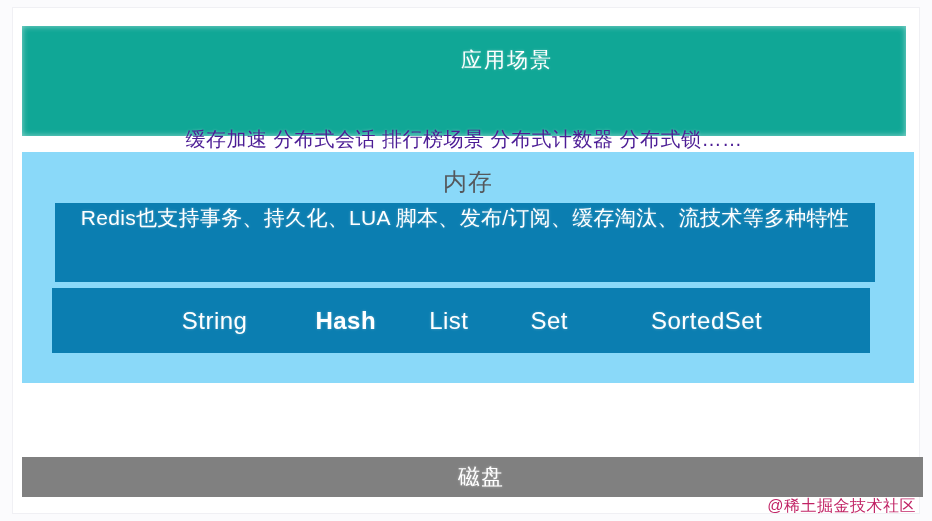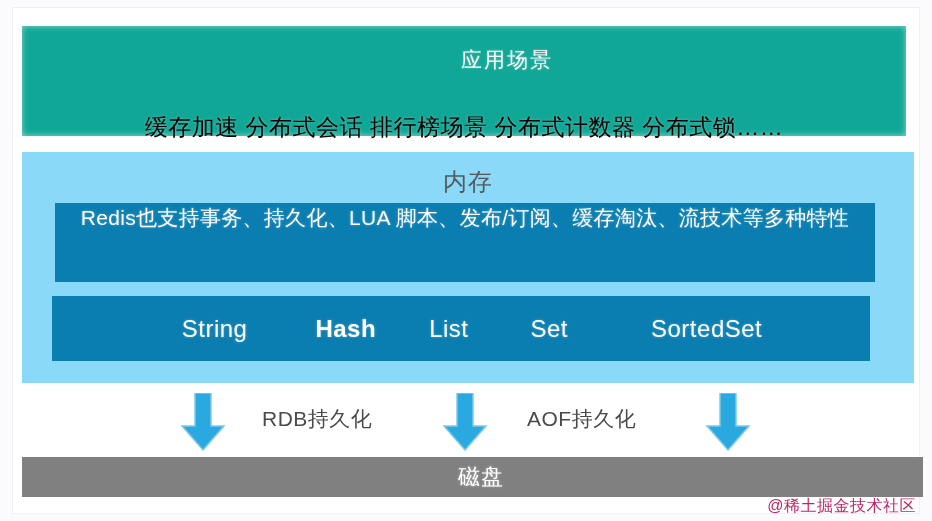--- a/index.html
+++ b/index.html
@@ -50,25 +50,25 @@
     text-align: center;
     color: #ffffff;
     font-size: 21px;
     letter-spacing: 2px;
     text-shadow: 0 0 3px rgba(255,255,255,0.35);
     padding-left: 43px;
   }
   .scenario-list {
     position: absolute;
     left: 0;
-    top: 86px;
-    width: 100%;
-    text-align: center;
-    color: #000000;
-    font-size: 23px;
+    top: 100px;
+    width: 100%;
+    text-align: center;
+    color: #4c1d95;
+    font-size: 20px;
     letter-spacing: 0.5px;
     white-space: nowrap;
     text-shadow: 0 0 3px rgba(255,255,255,0.35);
   }
 
   
   .memory-block {
     position: absolute;
     left: 22px;
     top: 152px;
@@ -103,21 +103,21 @@
     color: #ffffff;
     font-size: 21px;
     line-height: 30px;
     text-align: center;
     letter-spacing: 0.3px;
     text-shadow: 0 0 3px rgba(255,255,255,0.3);
   }
   .types-box {
     position: absolute;
     left: 30px;
-    top: 144px;
+    top: 136px;
     width: 818px;
     height: 65px;
     background: #0b7eb1;
     display: flex;
     align-items: center;
     justify-content: center;
   }
   .types-inner {
     display: flex;
     align-items: center;
@@ -225,44 +225,20 @@
       <div class="types-inner">
         <span class="type-item s1">String</span>
         <span class="type-item s2">Hash</span>
         <span class="type-item s3">List</span>
         <span class="type-item s4">Set</span>
         <span class="type-item s5">SortedSet</span>
       </div>
     </div>
   </div>
 
-  <div class="persist-region">
-
-    <div class="arrow a1">
-      <svg width="46" height="58" viewBox="0 0 46 58">
-        <polygon points="15,0 31,0 31,33 44,33 23,57 2,33 15,33" fill="#29a9e0" stroke="#7fc9e8" stroke-width="1.5"></polygon>
-      </svg>
-    </div>
-
-    <div class="persist-label l1">RDB持久化</div>
-
-    <div class="arrow a2">
-      <svg width="46" height="58" viewBox="0 0 46 58">
-        <polygon points="15,0 31,0 31,33 44,33 23,57 2,33 15,33" fill="#29a9e0" stroke="#7fc9e8" stroke-width="1.5"></polygon>
-      </svg>
-    </div>
-
-    <div class="persist-label l2">AOF持久化</div>
-
-    <div class="arrow a3">
-      <svg width="46" height="58" viewBox="0 0 46 58">
-        <polygon points="15,0 31,0 31,33 44,33 23,57 2,33 15,33" fill="#29a9e0" stroke="#7fc9e8" stroke-width="1.5"></polygon>
-      </svg>
-    </div>
-  </div>
 
   <div class="disk-block">
     <span class="disk-title">磁盘</span>
   </div>
 
   <div class="watermark">@稀土掘金技术社区</div>
 
 </div>
 
 </body></html>

